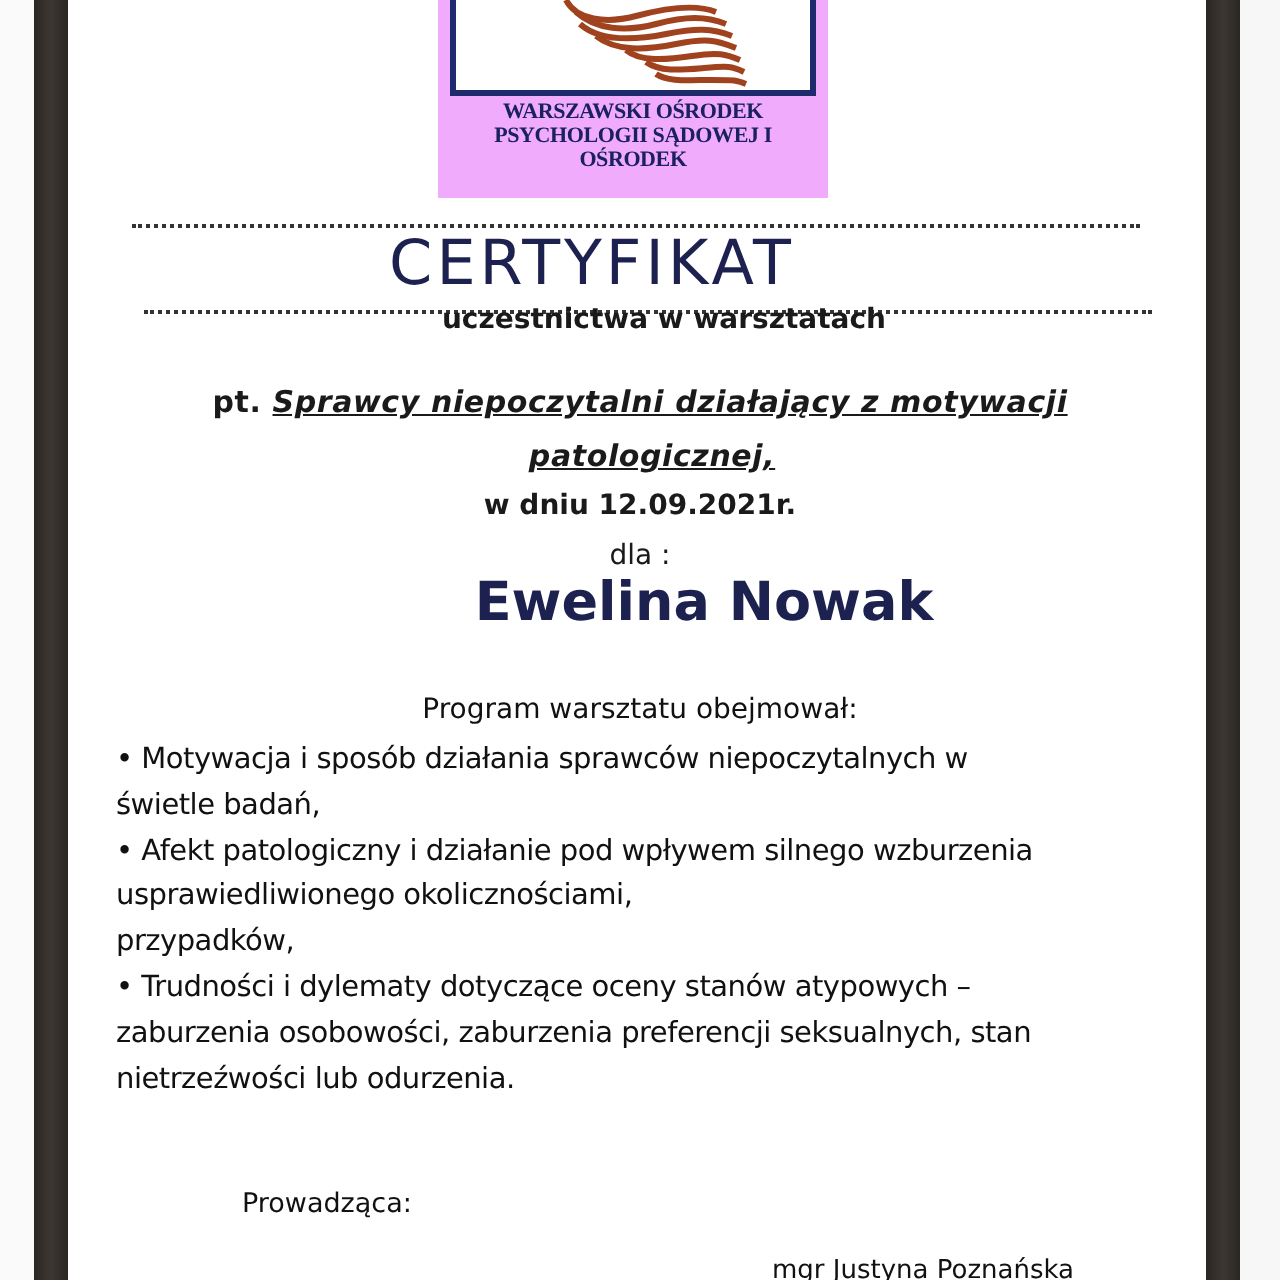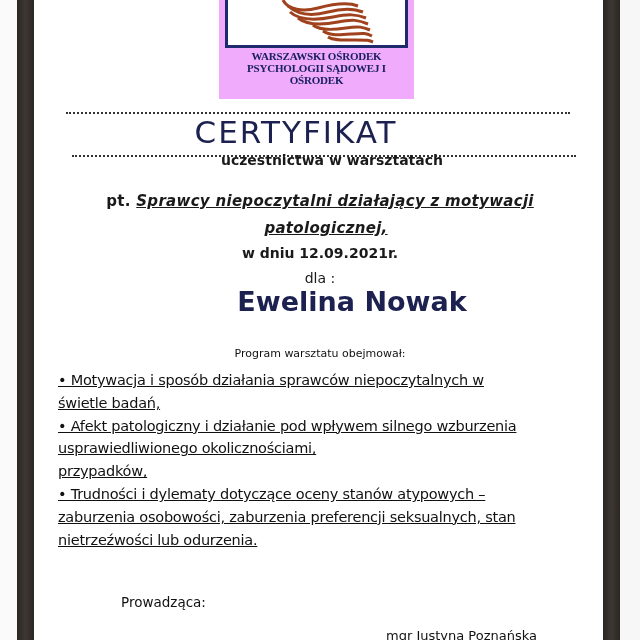--- a/index.html
+++ b/index.html
@@ -12,23 +12,23 @@
 
   .logo { position:absolute; left:219px; top:0; width:195px; height:99px; background:#f0abfc; }
   .logo-inner { position:absolute; left:6px; top:0; width:183px; height:48px; background:#ffffff; border:3px solid #1e2a6b; border-top:none; box-sizing:border-box; overflow:hidden; }
   .logo-text { position:absolute; left:0; top:50px; width:195px; text-align:center; font-family:"Liberation Serif", serif; font-weight:bold; font-size:11px; line-height:12px; color:#1a2060; letter-spacing:-0.2px; }
 
   .dotline { position:absolute; height:0; border-top:2px dotted #333; }
   .title { position:absolute; left:0; width:592px; top:114px; text-align:center; font-family:"DejaVu Sans", sans-serif; font-size:31px; letter-spacing:2px; color:#1c2150; font-weight:normal; }
   .line { position:absolute; left:0; width:640px; text-align:center; color:#1a1a1a; font-family:"DejaVu Sans", sans-serif; font-weight:bold; font-size:14px; }
   .topic { font-style:italic; text-decoration:underline; }
   .name { position:absolute; left:0; width:640px; top:286px; text-align:center; font-family:"DejaVu Sans", sans-serif; font-weight:bold; font-size:27px; color:#1c2150;padding-left:32px; }
-  .prog-title { position:absolute; left:0; width:640px; top:347px; text-align:center; font-family:"DejaVu Sans", sans-serif; font-size:11px; color:#111; }
+  .prog-title { position:absolute; left:0; width:640px; top:347px; text-align:center; font-family:"DejaVu Sans", sans-serif; font-size:14px; color:#111; }
   .bullets { position:absolute; left:58px; top:369px; width:540px; font-family:"DejaVu Sans", sans-serif; font-size:14.5px; line-height:22.8px; color:#111; letter-spacing:-0.25px; }
-  .bullets div { margin:0;text-decoration:underline; }
+  .bullets div { margin:0; }
   .label { position:absolute; left:121px; top:594px; font-family:"DejaVu Sans", sans-serif; font-size:13.5px; color:#111; }
   .signer { position:absolute; left:386px; top:628px; font-family:"DejaVu Sans", sans-serif; font-size:13px; color:#111; }
 </style>
 </head>
 <body>
 
 <div class="outside-left"></div>
 <div class="frame-left"></div>
 <div class="paper"></div>
 <div class="frame-right"></div>

